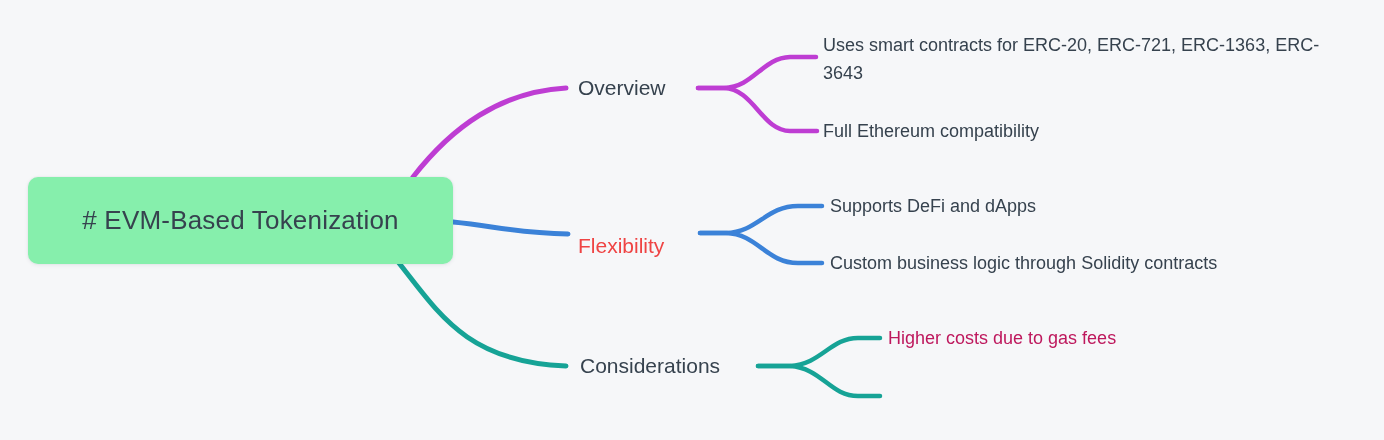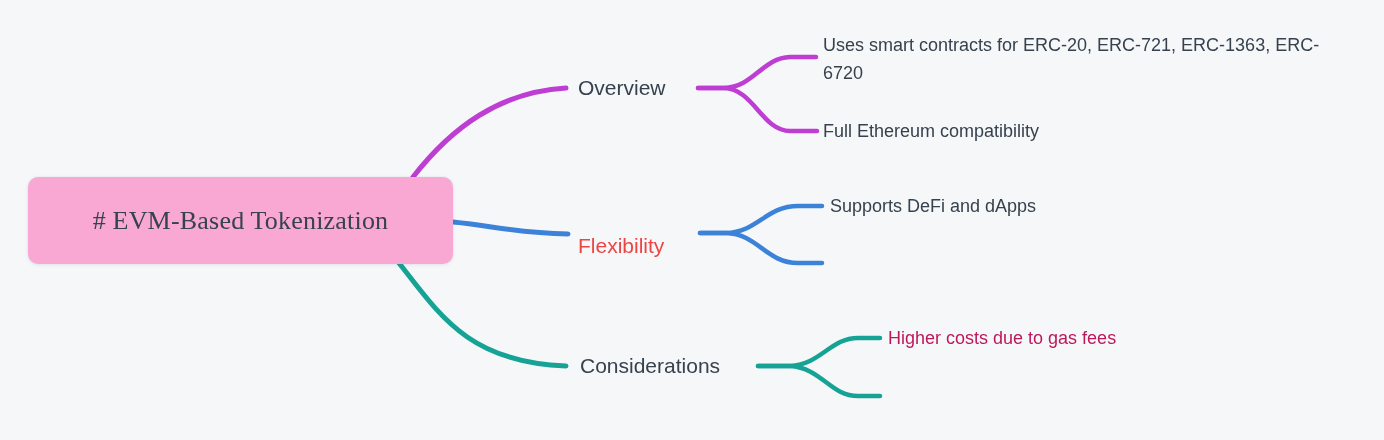--- a/index.html
+++ b/index.html
@@ -89,33 +89,34 @@
 
     <path class="link-root" d="M 453 222 C 495 226, 516 233, 568 234" style="stroke: rgb(59, 130, 216);"></path>
     <path class="link-child" d="M 700 233 H 726 C 758 232, 766 206, 798 206 H 822" style="stroke: rgb(59, 130, 216);"></path>
     <path class="link-child" d="M 700 233 H 726 C 758 234, 766 263, 798 263 H 822" style="stroke: rgb(59, 130, 216);"></path>
 
     <path class="link-root" d="M 399 263 C 440 315, 468 362, 566 366" style="stroke: rgb(22, 163, 150);"></path>
     <path class="link-child" d="M 758 366 H 790 C 822 364, 830 338, 858 338 H 880" style="stroke: rgb(22, 163, 150);"></path>
     <path class="link-child" d="M 758 366 H 790 C 822 368, 830 396, 858 396 H 880" style="stroke: rgb(22, 163, 150);"></path>
   </svg>
 
-  <div class="root-node" style="background-color: #f9a8d4; font-family: Liberation Serif, serif;">
+  <div class="root-node" style="background-color: #86efac;">
     <span class="root-label" style="color: rgb(54, 66, 78);"># EVM-Based Tokenization</span>
   </div>
 
   <div class="branch-label pos-overview" style="color: rgb(54, 66, 78);">Overview</div>
 
   <div class="branch-label pos-flexibility" style="color: #ef4444; margin-top: 12px;">Flexibility</div>
 
   <div class="branch-label pos-considerations" style="color: rgb(54, 66, 78); text-align: center;">Considerations</div>
 
-  <div class="leaf-text wrap pos-ov-child0" style="color: rgb(54, 66, 78);">Uses smart contracts for ERC-20, ERC-721, ERC-1363, ERC-6720</div>
+  <div class="leaf-text wrap pos-ov-child0" style="color: rgb(54, 66, 78);">Uses smart contracts for ERC-20, ERC-721, ERC-1363, ERC-3643</div>
 
   <div class="leaf-text pos-ov-child1" style="color: rgb(54, 66, 78);">Full Ethereum compatibility</div>
 
   <div class="leaf-text pos-fl-child0" style="color: rgb(54, 66, 78);">Supports DeFi and dApps</div>
 
+  <div class="leaf-text pos-fl-child1" style="color: rgb(54, 66, 78);">Custom business logic through Solidity contracts</div>
 
   <div class="leaf-text pos-co-child0" style="color: #be185d;">Higher costs due to gas fees</div>
 
 
 </div>
 
 </body></html>

